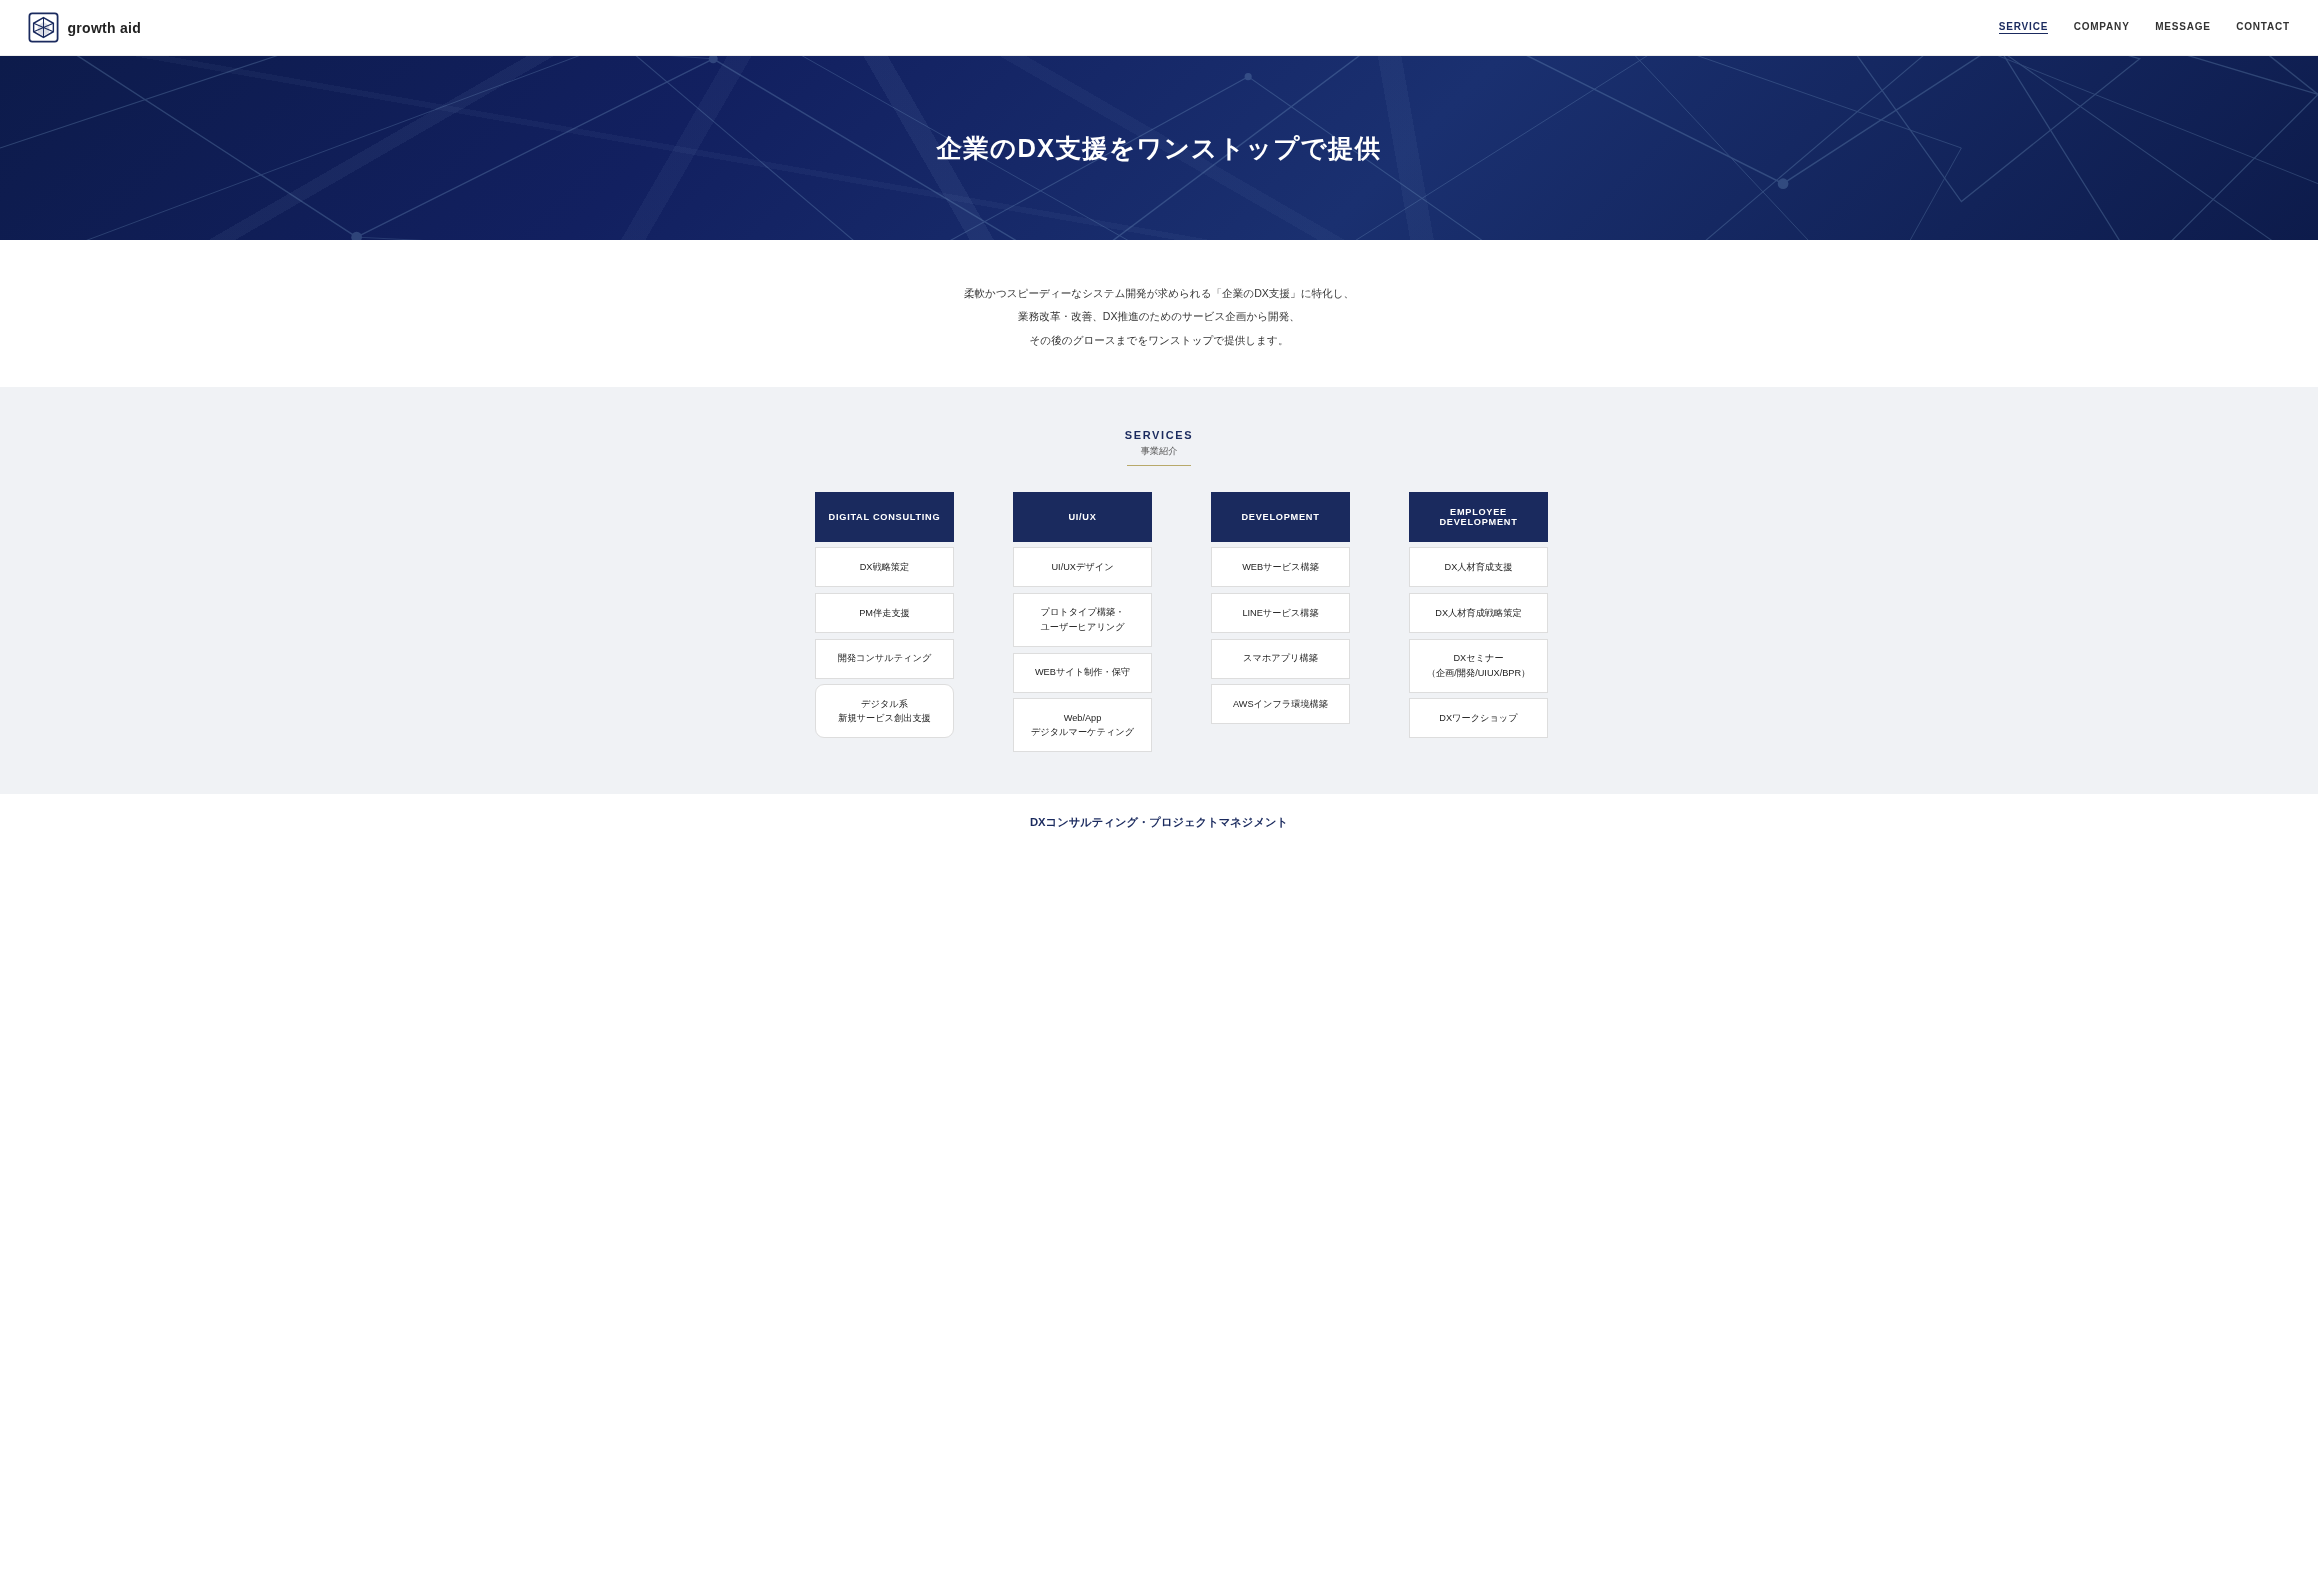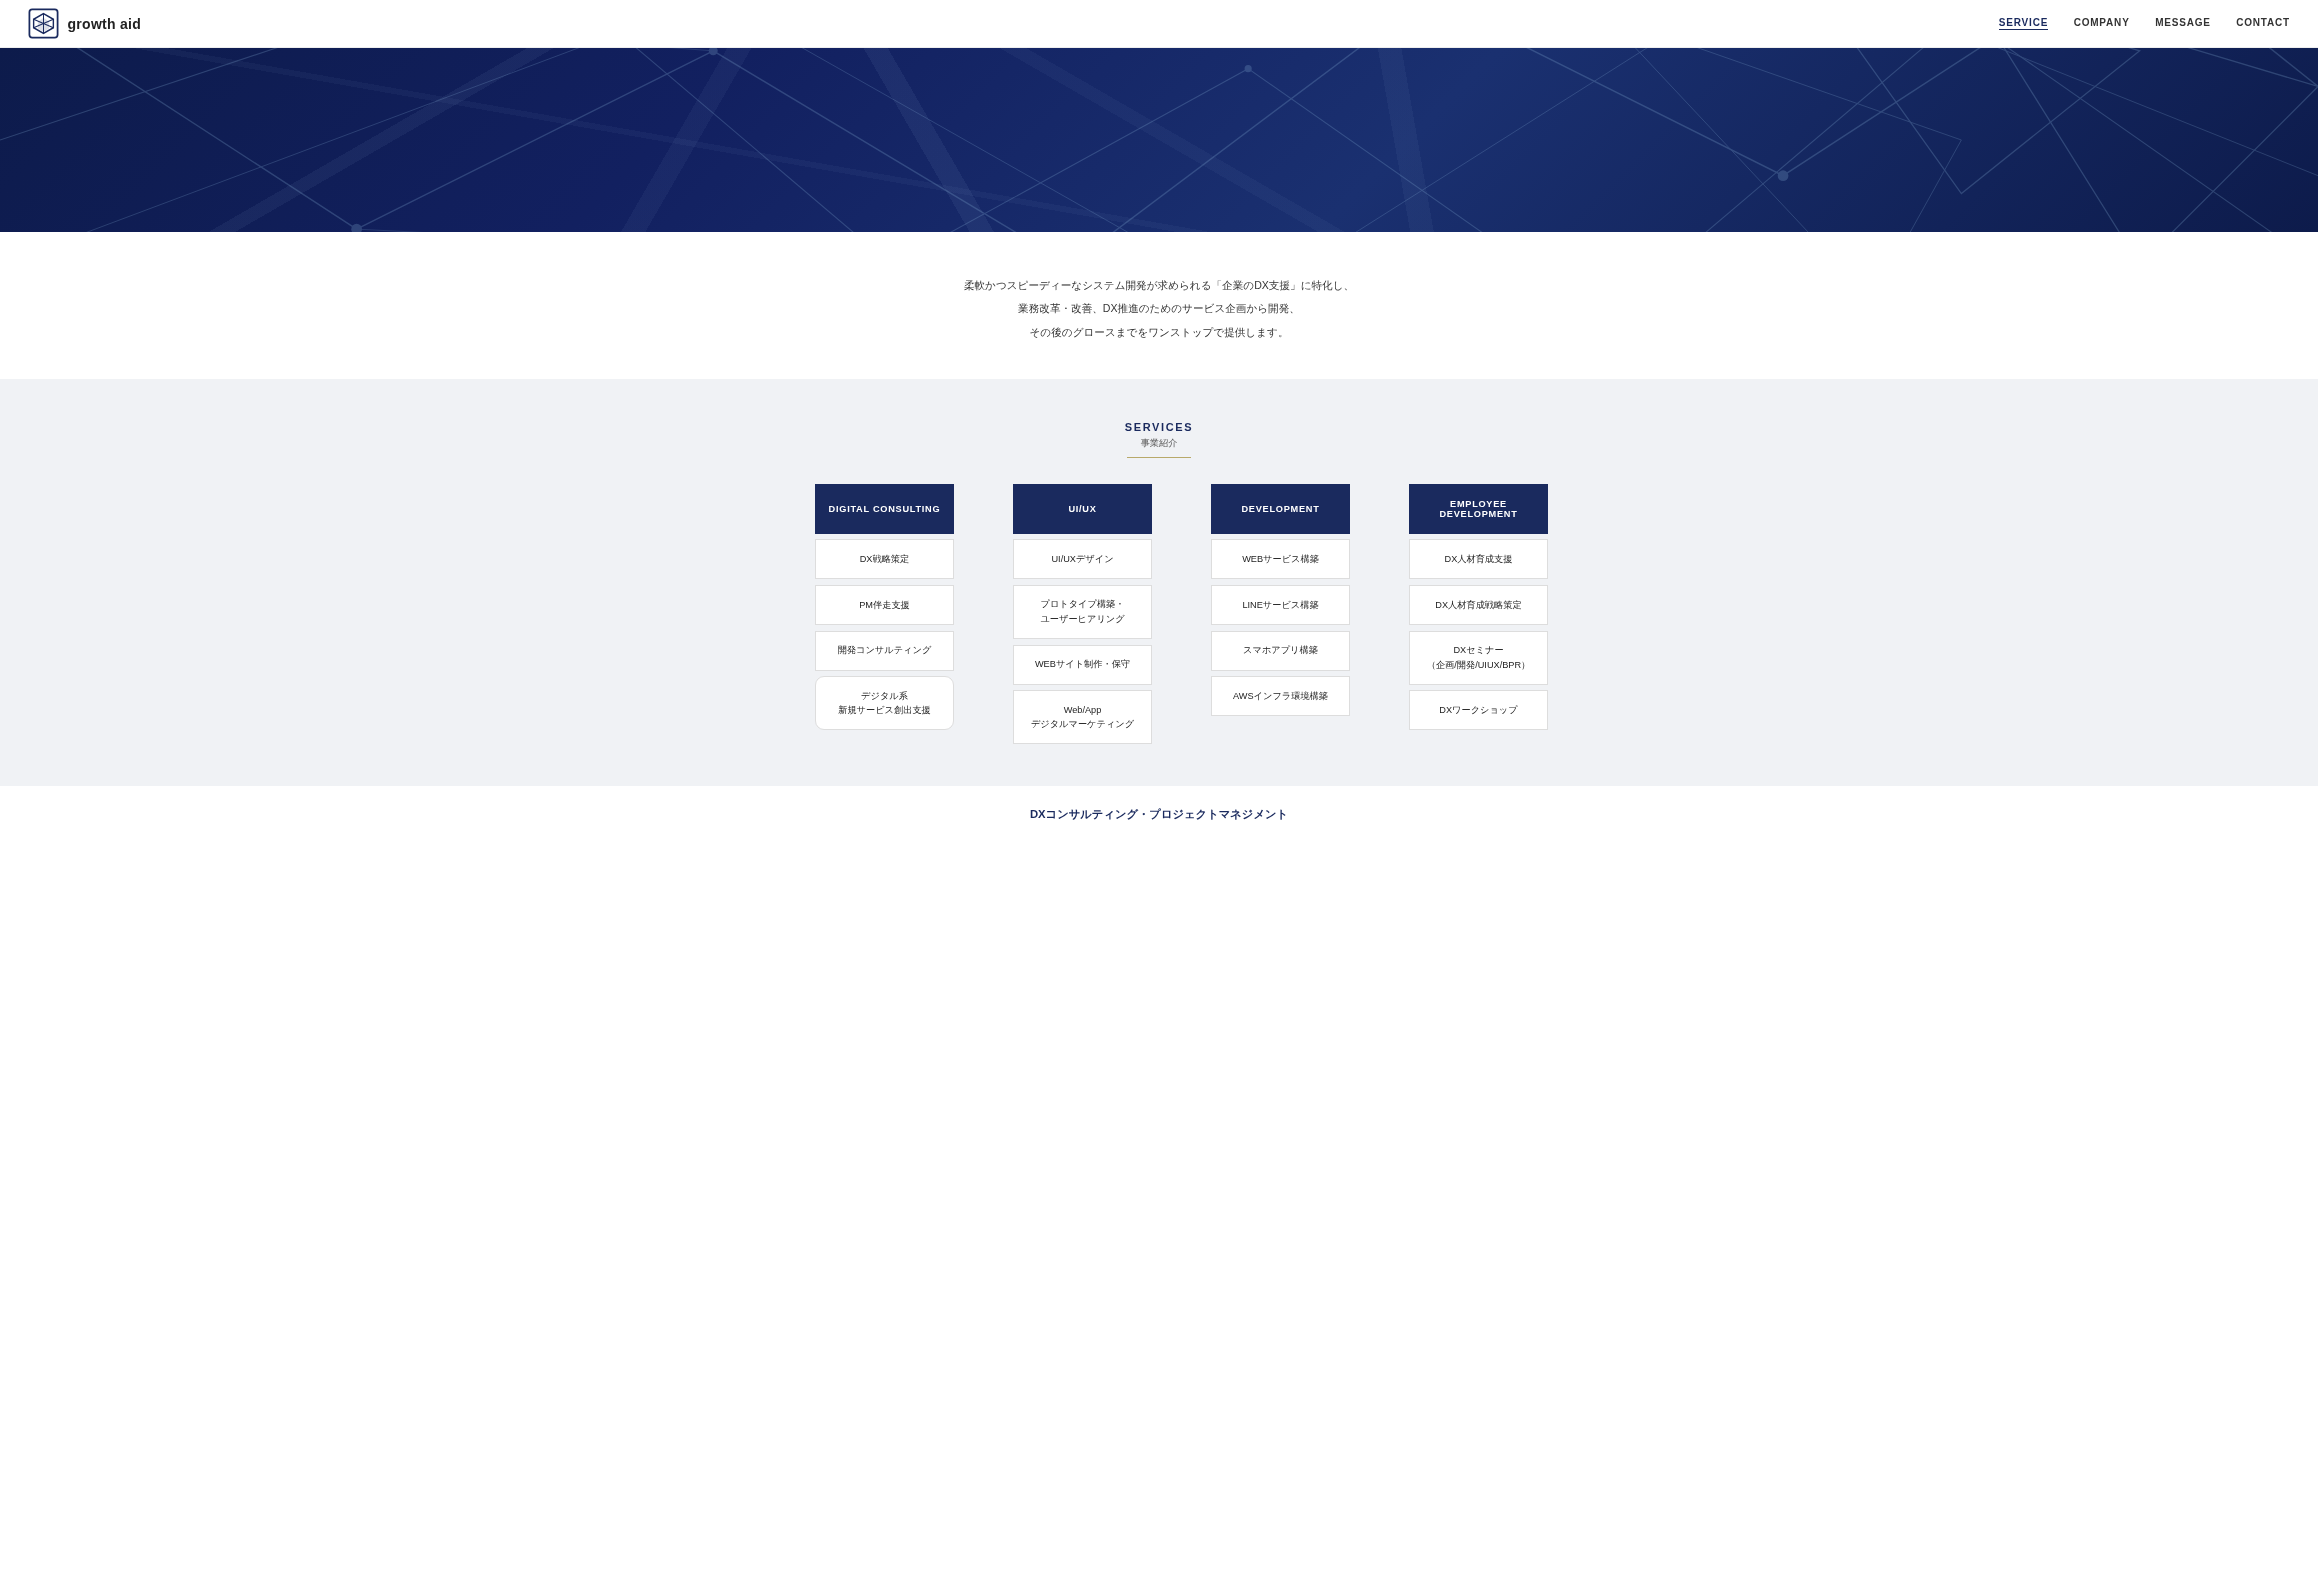--- a/index.html
+++ b/index.html
@@ -4,21 +4,21 @@
   <style>
     * { margin: 0; padding: 0; box-sizing: border-box; }
     body { font-family: 'Helvetica Neue', Arial, 'Hiragino Kaku Gothic ProN', 'Hiragino Sans', Meiryo, sans-serif; background: #fff; color: #222; }
 
     
     header {
       display: flex;
       align-items: center;
       justify-content: space-between;
       padding: 16px 28px;
-      height: 48px;
+      height: 56px;
       background: #fff;
       border-bottom: 0.7px solid #eee;
       position: sticky;
       top: 0;
       z-index: 100;
     }
     .logo-area {
       display: flex;
       align-items: center;
       gap: 8.5px;
@@ -241,20 +241,21 @@
     <circle cx="200" cy="180" r="3" fill="#8ab4d8"></circle>
     <circle cx="400" cy="80" r="2.5" fill="#8ab4d8"></circle>
     <circle cx="600" cy="200" r="3" fill="#8ab4d8"></circle>
     <circle cx="800" cy="50" r="2.5" fill="#8ab4d8"></circle>
     <circle cx="1000" cy="150" r="3" fill="#8ab4d8"></circle>
     <circle cx="1200" cy="20" r="2.5" fill="#8ab4d8"></circle>
     <circle cx="300" cy="30" r="2" fill="#8ab4d8"></circle>
     <circle cx="700" cy="90" r="2" fill="#8ab4d8"></circle>
     <circle cx="1100" cy="60" r="2" fill="#8ab4d8"></circle>
   </svg>
+  <h1 class="hero-title">企業のDX支援をワンストップで提供</h1>
 </section>
 
 <section class="intro">
   <p>
     <span>柔軟かつスピーディーなシステム開発が求められる「企業のDX支援」に特化し、</span><br>
     <span>業務改革・改善、DX推進のためのサービス企画から開発、</span><br>
     <span>その後のグロースまでをワンストップで提供します。</span>
   </p>
 </section>
 

